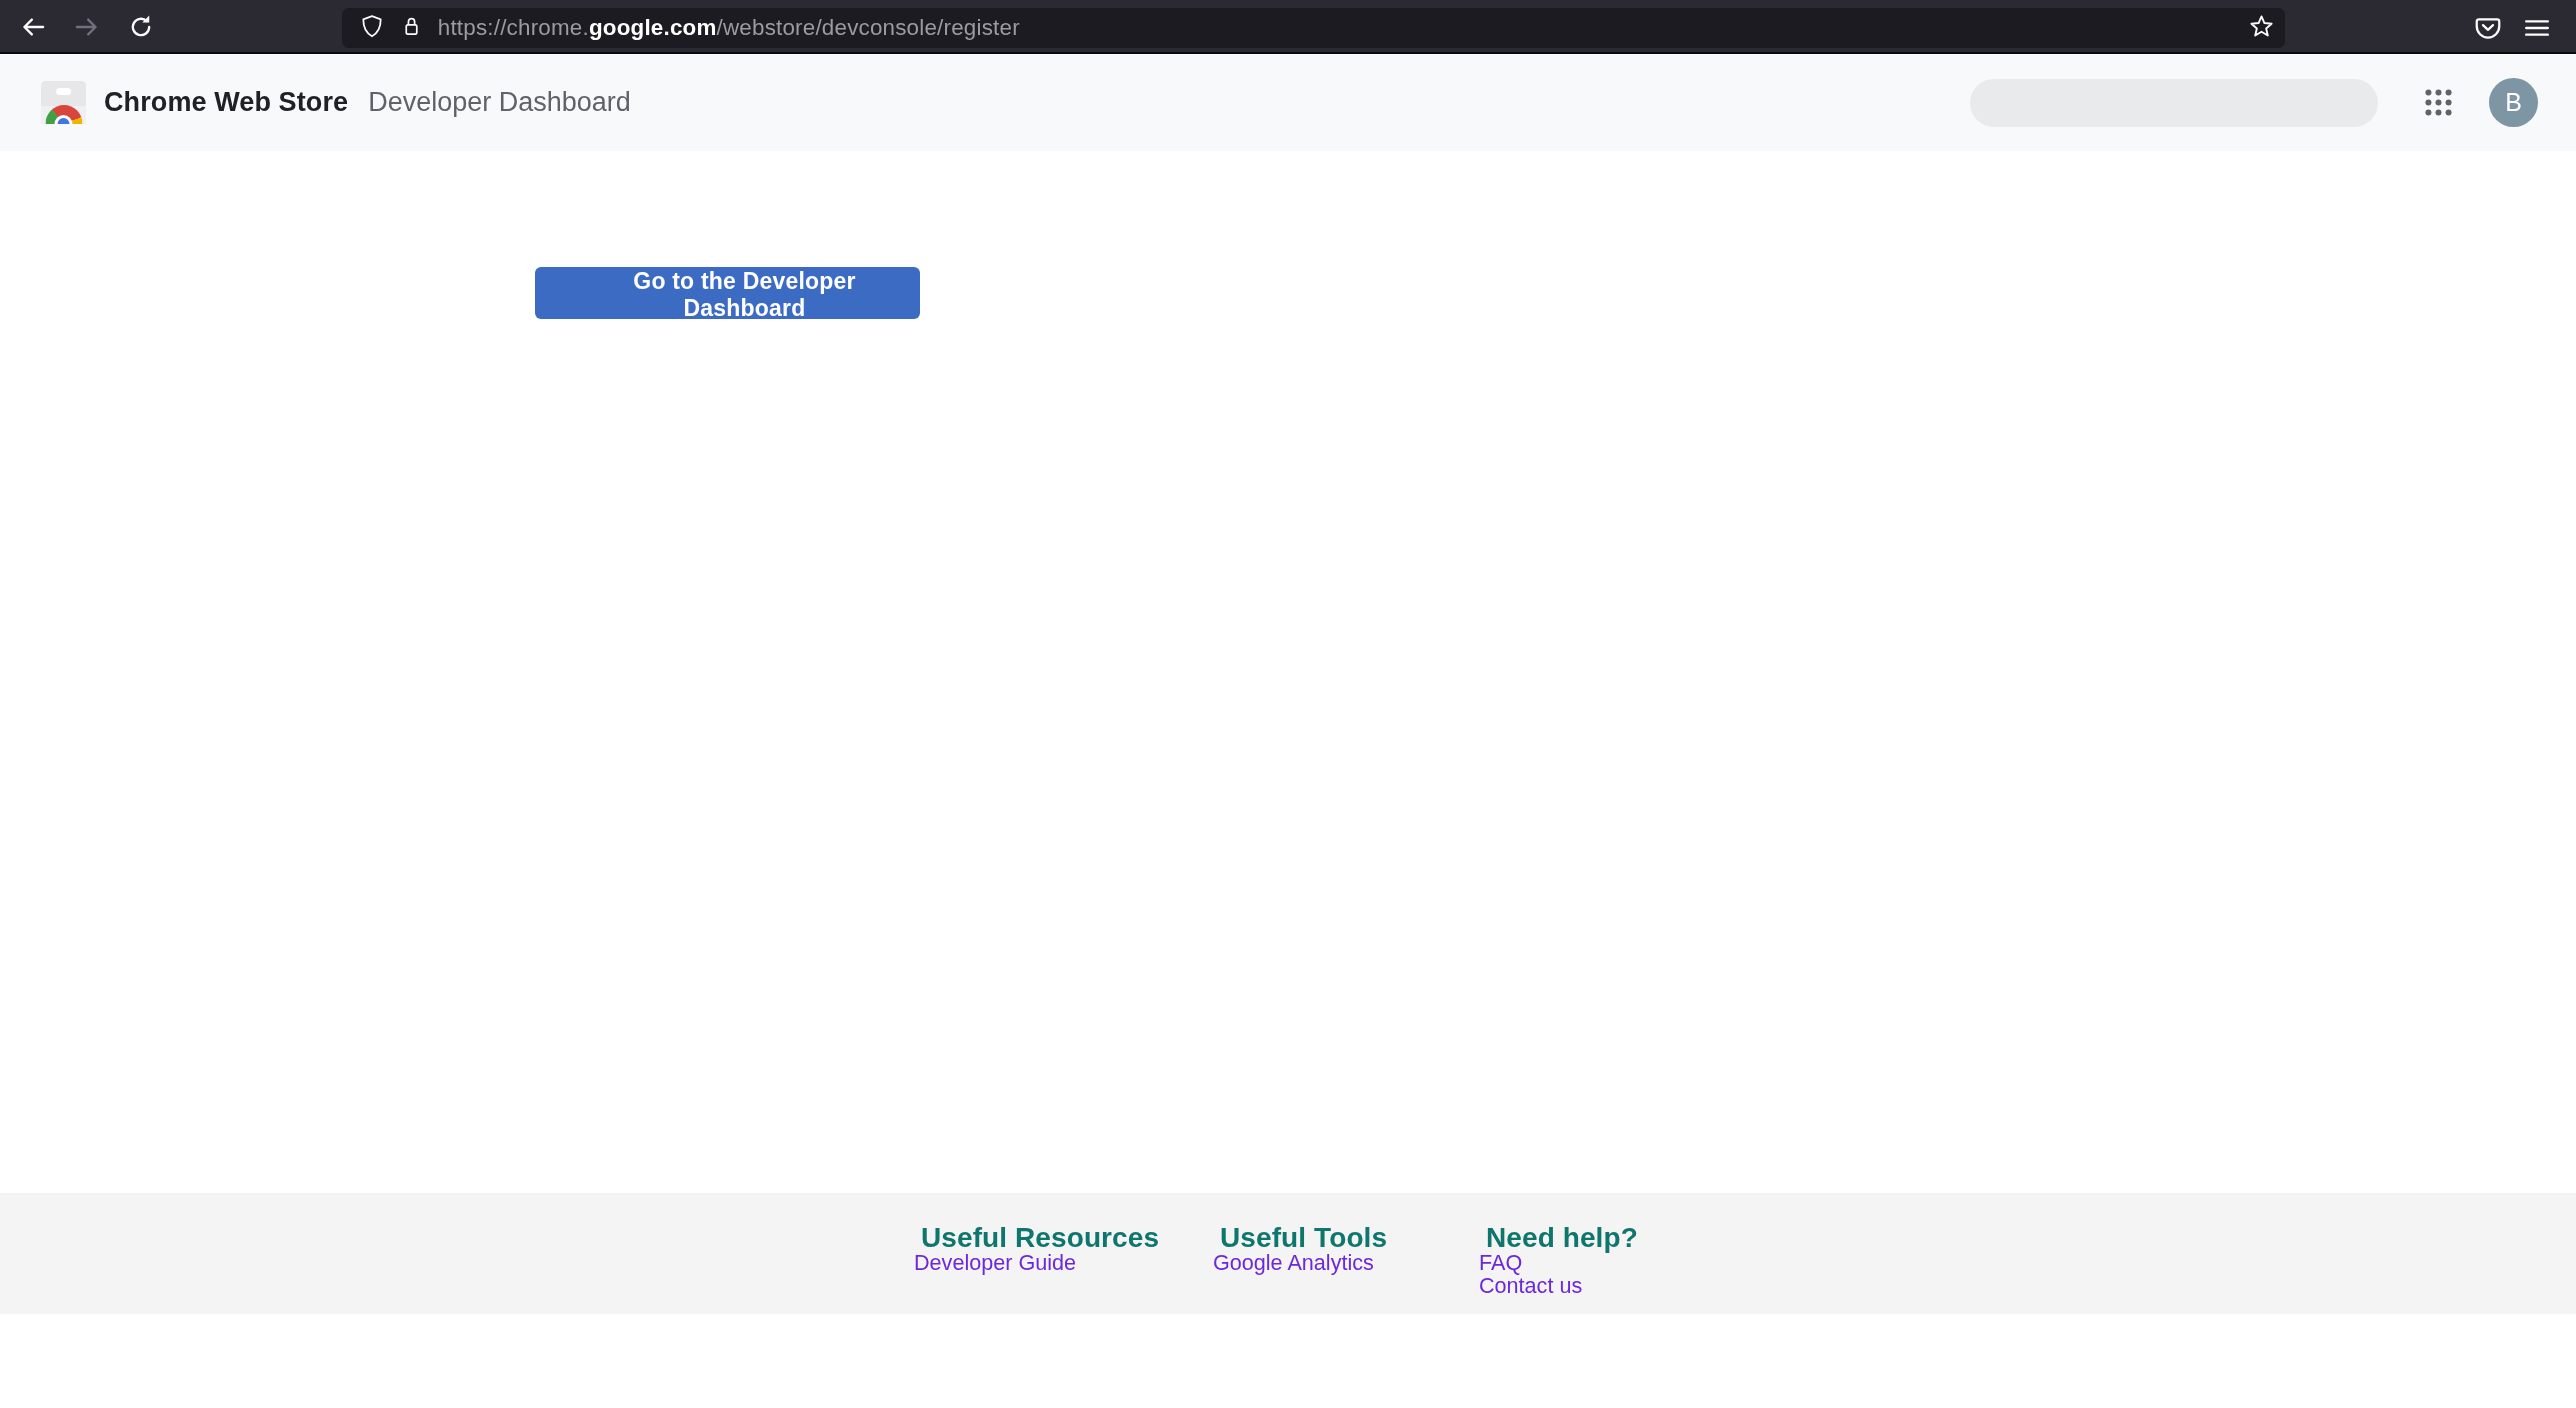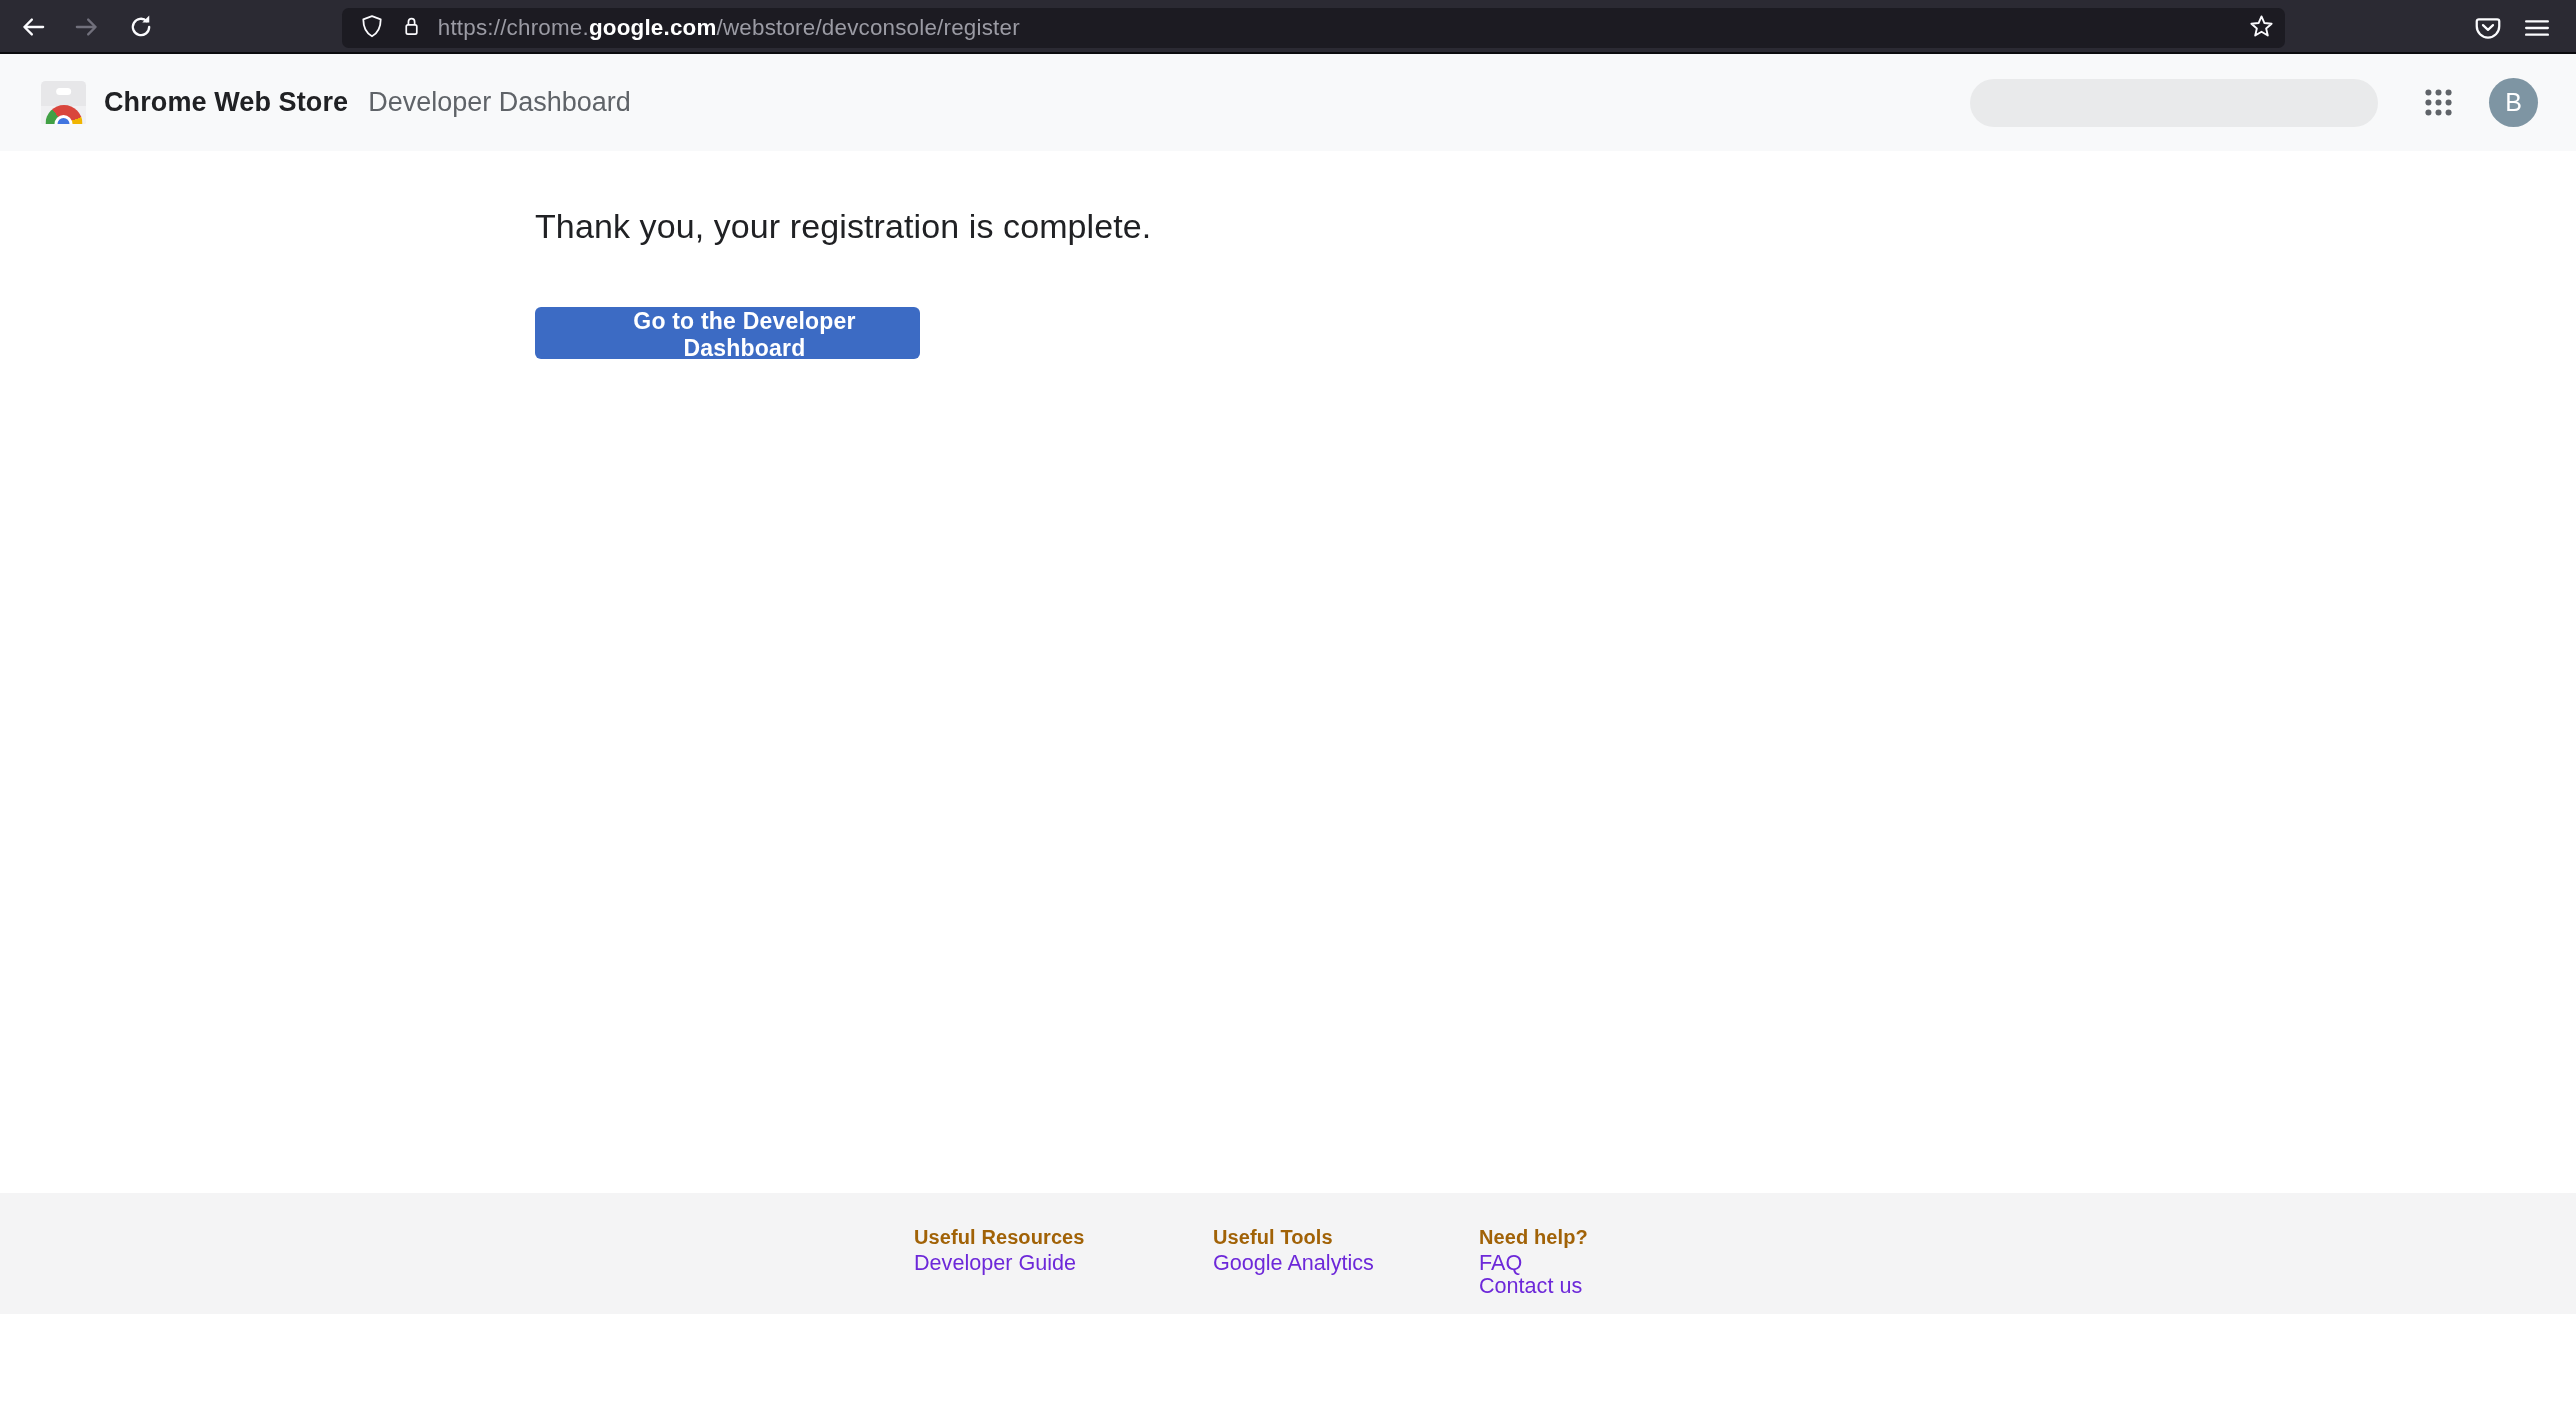--- a/index.html
+++ b/index.html
@@ -75,21 +75,21 @@
   
   .footer{position:relative;width:100%;height:213px;background:#f4f4f5;padding:31px 0 0 914px;}
   .footer::after{
     content:"";position:absolute;left:0;bottom:0;width:100%;height:12px;
     background:linear-gradient(rgba(0,0,0,0),rgba(0,0,0,0.10));pointer-events:none;
   }
   .footer-cols{display:flex;width:746px;}
   .fcol-1{width:299px;}
   .fcol-2{width:266px;}
   .fcol-3{width:181px;}
-  .fcol-title{font-size:20px;font-weight:700;color:#a16207;line-height:27px;letter-spacing:0.1px;}
+  .fcol-title{font-size:28px;font-weight:700;color:#0f766e;line-height:27px;letter-spacing:0.1px;margin-left:7px;}
   .fcol-link{display:block;margin-top:1px;font-size:21.6px;color:#6d28d9;line-height:22.4px;text-decoration:none;cursor:pointer;}
   .copyright{margin-top:34px;width:674px;text-align:center;font-size:21px;color:#757575;line-height:22.4px;}
   .copyright .flink{cursor:pointer;}
 </style>
 </head>
 <body>
 
 <div class="screen">
 
   <div class="toolbar">
@@ -183,21 +183,20 @@
             <circle cx="33" cy="33" r="3.9"></circle>
         </svg>
       </span>
     </button>
     <button class="avatar">
         <span>B</span>
       </button>
   </div>
 
   <div class="main">
-    <h1 class="page-heading">Thank you, your registration is complete.</h1>
     <button class="cta-btn">Go to the Developer Dashboard</button>
   </div>
 
   <div class="footer">
     <div class="footer-cols">
       <div class="fcol-1">
         <div class="fcol-title">Useful Resources</div>
         <a class="fcol-link">Developer Guide</a>
       </div>
       <div class="fcol-2">

